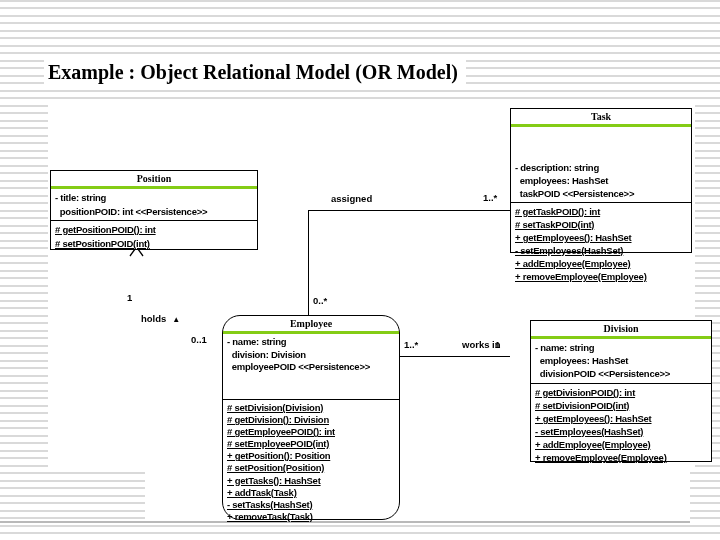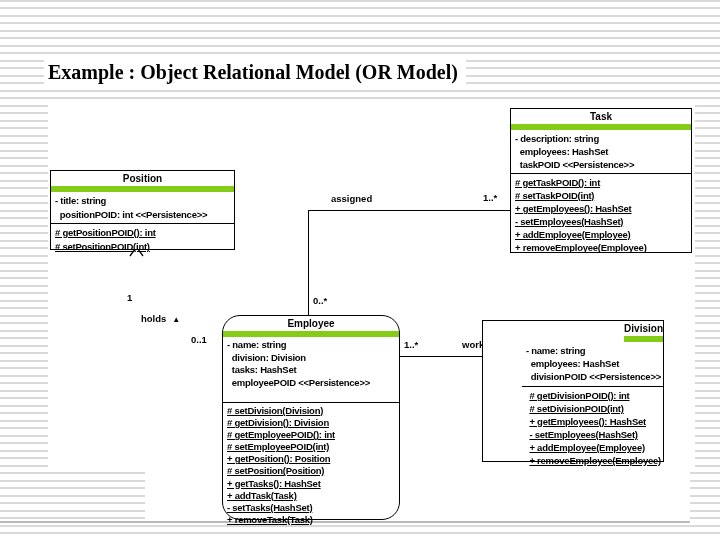--- a/index.html
+++ b/index.html
@@ -17,40 +17,40 @@
   #canvas-main{left:48px;top:100px;width:647px;height:370px;}
   #canvas-lower{left:145px;top:470px;width:545px;height:52px;}
   .bottom-rule{position:absolute;left:0;top:521px;width:690px;height:2px;background:#b9b9b9;}
 
   .uml-class{
     position:absolute;background:#fff;border:1px solid #000;
     display:flex;flex-direction:column;font-weight:bold;box-sizing:border-box;
   }
   .uml-name{
     text-align:center;font-size:10px;line-height:12px;
-    padding:2px 0 1px;border-bottom:6px solid #84cc16;flex:0 0 auto;
+    padding:2px 0 1px;border-bottom:3px solid #84cc16;flex:0 0 auto;font-family:Liberation Serif, serif;
   }
   .uml-attrs{border-bottom:1px solid #000;padding:2px 2px 1px 4px;flex:0 0 auto;box-sizing:border-box;}
   .uml-methods{padding:2px 2px 1px 4px;flex:1 1 auto;text-decoration:underline;}
   .uml-line{white-space:pre;overflow:hidden;font-size:9.5px;letter-spacing:-0.25px;}
 
-  #box-position{left:50px;top:170px;width:185px;height:80px;}
+  #box-position{left:50px;top:170px;width:208px;height:80px;}
   #box-position .uml-attrs{height:32px;}
   #box-position .uml-line{line-height:14px;}
 
   #box-task{left:510px;top:108px;width:182px;height:145px;}
-  #box-task .uml-attrs{height:44px;}
+  #box-task .uml-attrs{height:44px;margin-top:32px;}
   #box-task .uml-line{line-height:13px;}
 
   #box-employee{left:222px;top:315px;width:178px;height:205px;border-radius:18px;}
   #box-employee .uml-attrs{height:66px;}
   #box-employee .uml-attrs .uml-line{line-height:12.5px;}
   #box-employee .uml-methods .uml-line{line-height:12.1px;}
 
-  #box-division{left:482px;top:320px;width:182px;height:142px;align-items:flex-end;}
+  #box-division{left:530px;top:320px;width:182px;height:142px;}
   #box-division .uml-attrs{height:45px;}
   #box-division .uml-line{line-height:13px;}
 
   .hline,.vline{position:absolute;background:#000;}
   .lbl{position:absolute;font-weight:bold;font-size:9.5px;white-space:nowrap;text-align:center;}
   .tri{font-size:8px;position:relative;top:-0.5px;padding-left:6px;}
   .arrowhead{position:absolute;left:128px;top:246px;}
 </style>
 </head>
 <body>
@@ -108,21 +108,20 @@
       <div class="uml-line">+ addEmployee(Employee)</div>
       <div class="uml-line">+ removeEmployee(Employee)</div>
     </div>
   </div>
 
   <div id="box-employee" class="uml-class">
     <div class="uml-name">Employee</div>
     <div class="uml-attrs">
       <div class="uml-line">- name: string</div>
       <div class="uml-line">  division: Division</div>
-      <div class="uml-line">  tasks: HashSet</div>
       <div class="uml-line">  employeePOID &lt;&lt;Persistence&gt;&gt;</div>
     </div>
     <div class="uml-methods">
       <div class="uml-line"># setDivision(Division)</div>
       <div class="uml-line"># getDivision(): Division</div>
       <div class="uml-line"># getEmployeePOID(): int</div>
       <div class="uml-line"># setEmployeePOID(int)</div>
       <div class="uml-line">+ getPosition(): Position</div>
       <div class="uml-line"># setPosition(Position)</div>
       <div class="uml-line">+ getTasks(): HashSet</div>

